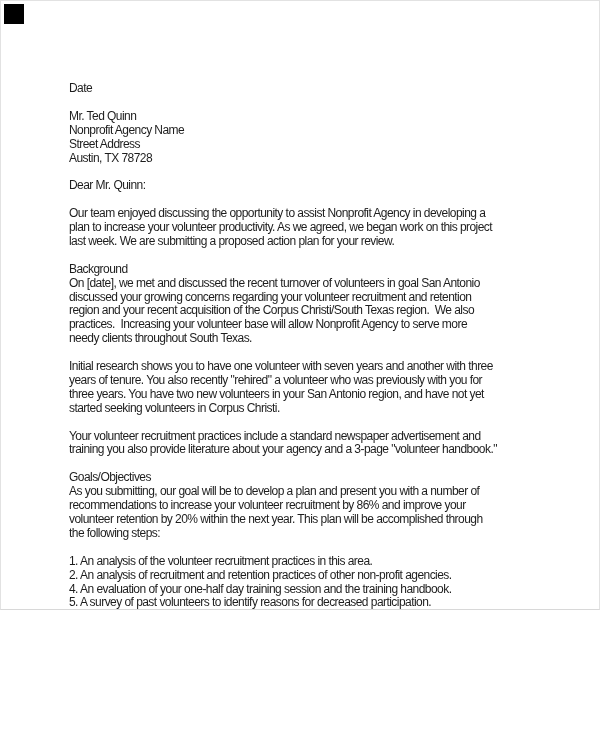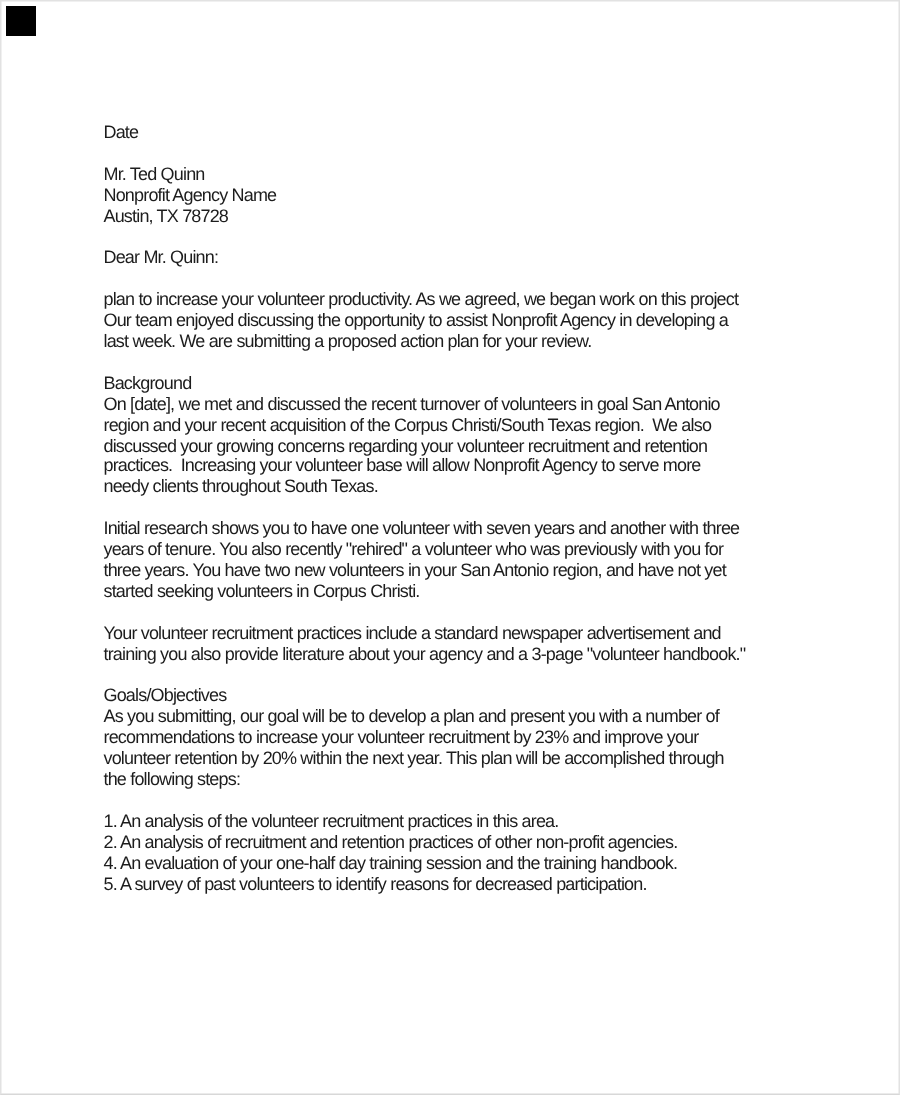--- a/index.html
+++ b/index.html
@@ -3,21 +3,21 @@
 <meta charset="utf-8">
 <style>
   html, body {
     margin: 0;
     padding: 0;
     background: #ffffff;
   }
   .page {
     position: relative;
     width: 600px;
-    height: 730px;
+    height: 610px;
     box-sizing: border-box;
     background: #ffffff;
     border: 1px solid #e2e2e2;
     border-bottom-color: #d8d8d8;
     overflow: hidden;
     font-family: "Liberation Sans", sans-serif;
     color: #1d1d1d;
   }
   .corner-mark {
     position: absolute;
@@ -52,52 +52,53 @@
 
 <div class="page" style="background: rgb(255, 255, 255); color: rgb(29, 29, 29);">
   <div class="corner-mark" style="background: rgb(0, 0, 0);"></div>
   <div class="letter-body" id="letter-body">
       <div class="block">
         <div class="line">Date</div>
       </div>
       <div class="block">
         <div class="line">Mr. Ted Quinn</div>
         <div class="line">Nonprofit Agency Name</div>
+        <div class="line">Street Address</div>
         <div class="line">Austin, TX 78728</div>
       </div>
       <div class="block">
         <div class="line">Dear Mr. Quinn:</div>
       </div>
       <div class="block">
+        <div class="line">Our team enjoyed discussing the opportunity to assist Nonprofit Agency in developing a</div>
         <div class="line">plan to increase your volunteer productivity. As we agreed, we began work on this project</div>
-        <div class="line">Our team enjoyed discussing the opportunity to assist Nonprofit Agency in developing a</div>
         <div class="line">last week. We are submitting a proposed action plan for your review.</div>
       </div>
       <div class="block">
         <div class="line">Background</div>
         <div class="line">On [date], we met and discussed the recent turnover of volunteers in goal San Antonio</div>
+        <div class="line">discussed your growing concerns regarding your volunteer recruitment and retention</div>
         <div class="line">region and your recent acquisition of the Corpus Christi/South Texas region.  We also</div>
-        <div class="line">discussed your growing concerns regarding your volunteer recruitment and retention</div>
         <div class="line">practices.  Increasing your volunteer base will allow Nonprofit Agency to serve more</div>
         <div class="line">needy clients throughout South Texas.</div>
       </div>
       <div class="block">
         <div class="line">Initial research shows you to have one volunteer with seven years and another with three</div>
         <div class="line">years of tenure. You also recently "rehired" a volunteer who was previously with you for</div>
         <div class="line">three years. You have two new volunteers in your San Antonio region, and have not yet</div>
         <div class="line">started seeking volunteers in Corpus Christi.</div>
       </div>
       <div class="block">
         <div class="line">Your volunteer recruitment practices include a standard newspaper advertisement and</div>
         <div class="line">training you also provide literature about your agency and a 3-page "volunteer handbook."</div>
       </div>
       <div class="block">
         <div class="line">Goals/Objectives</div>
         <div class="line">As you submitting, our goal will be to develop a plan and present you with a number of</div>
-        <div class="line">recommendations to increase your volunteer recruitment by 23% and improve your</div>
+        <div class="line">recommendations to increase your volunteer recruitment by 86% and improve your</div>
         <div class="line">volunteer retention by 20% within the next year. This plan will be accomplished through</div>
         <div class="line">the following steps:</div>
       </div>
       <div class="block">
         <div class="line">1. An analysis of the volunteer recruitment practices in this area.</div>
         <div class="line">2. An analysis of recruitment and retention practices of other non-profit agencies.</div>
         <div class="line">4. An evaluation of your one-half day training session and the training handbook.</div>
         <div class="line">5. A survey of past volunteers to identify reasons for decreased participation.</div>
       </div>
     </div>

